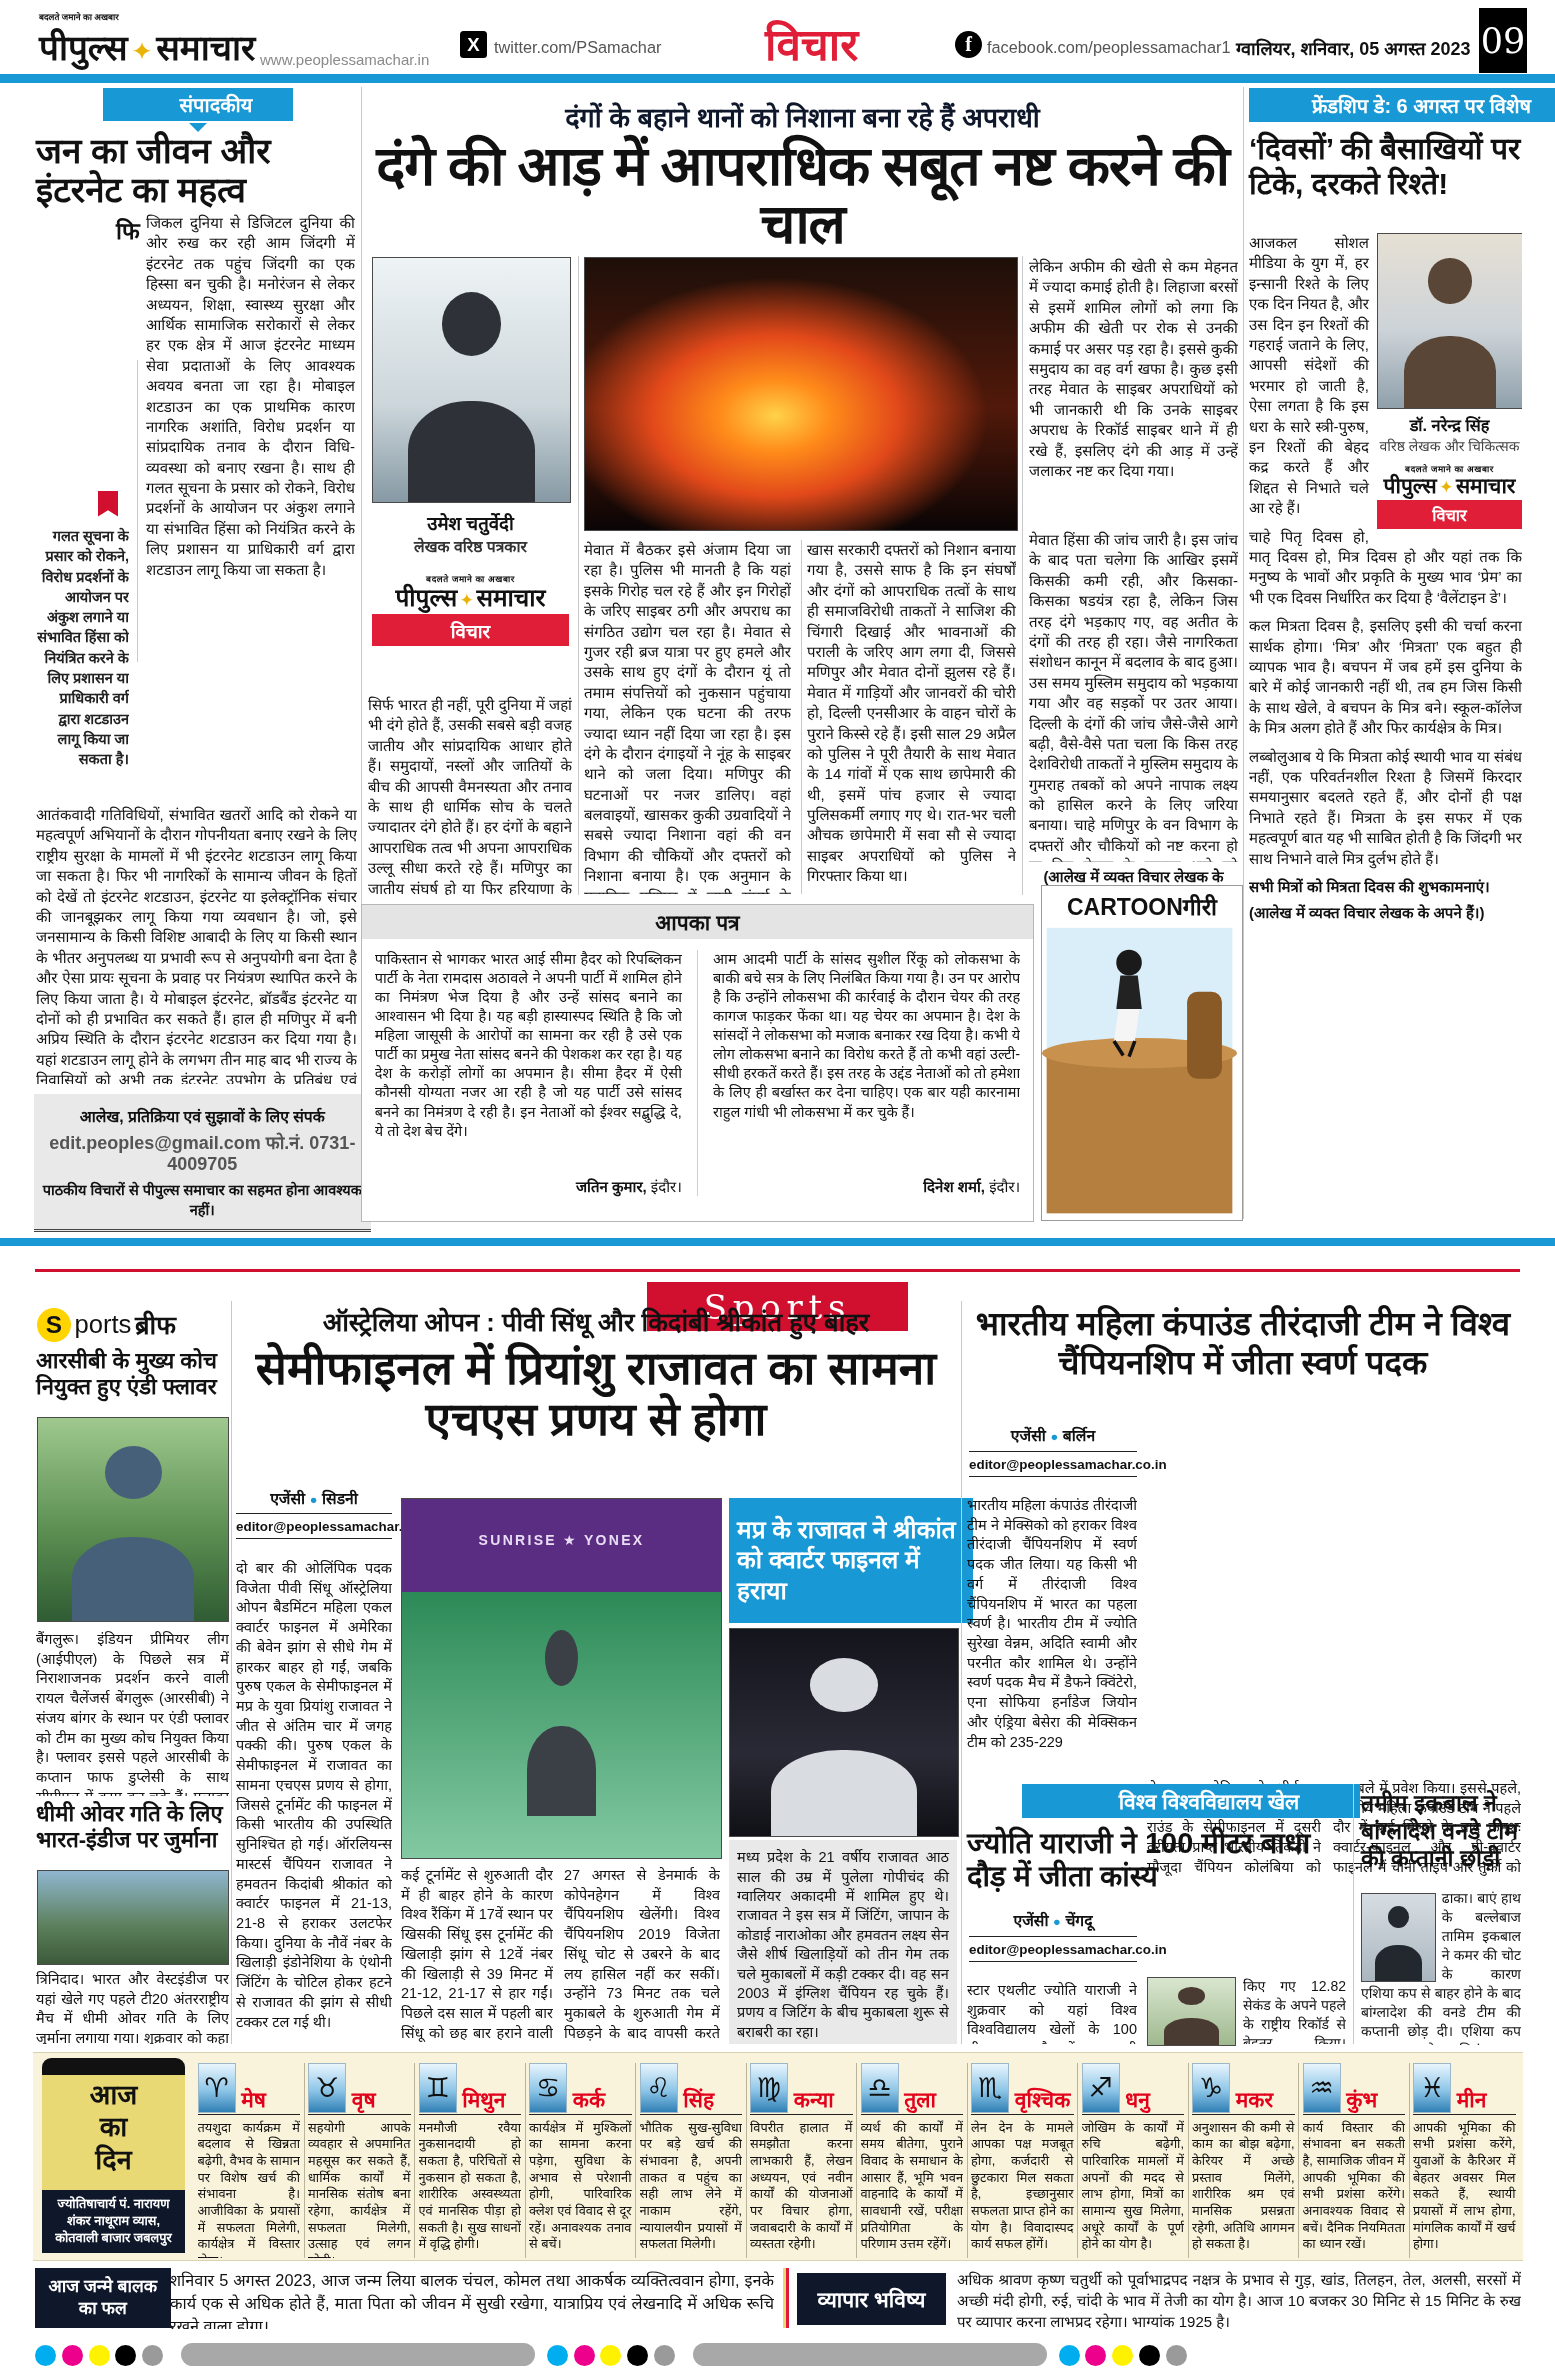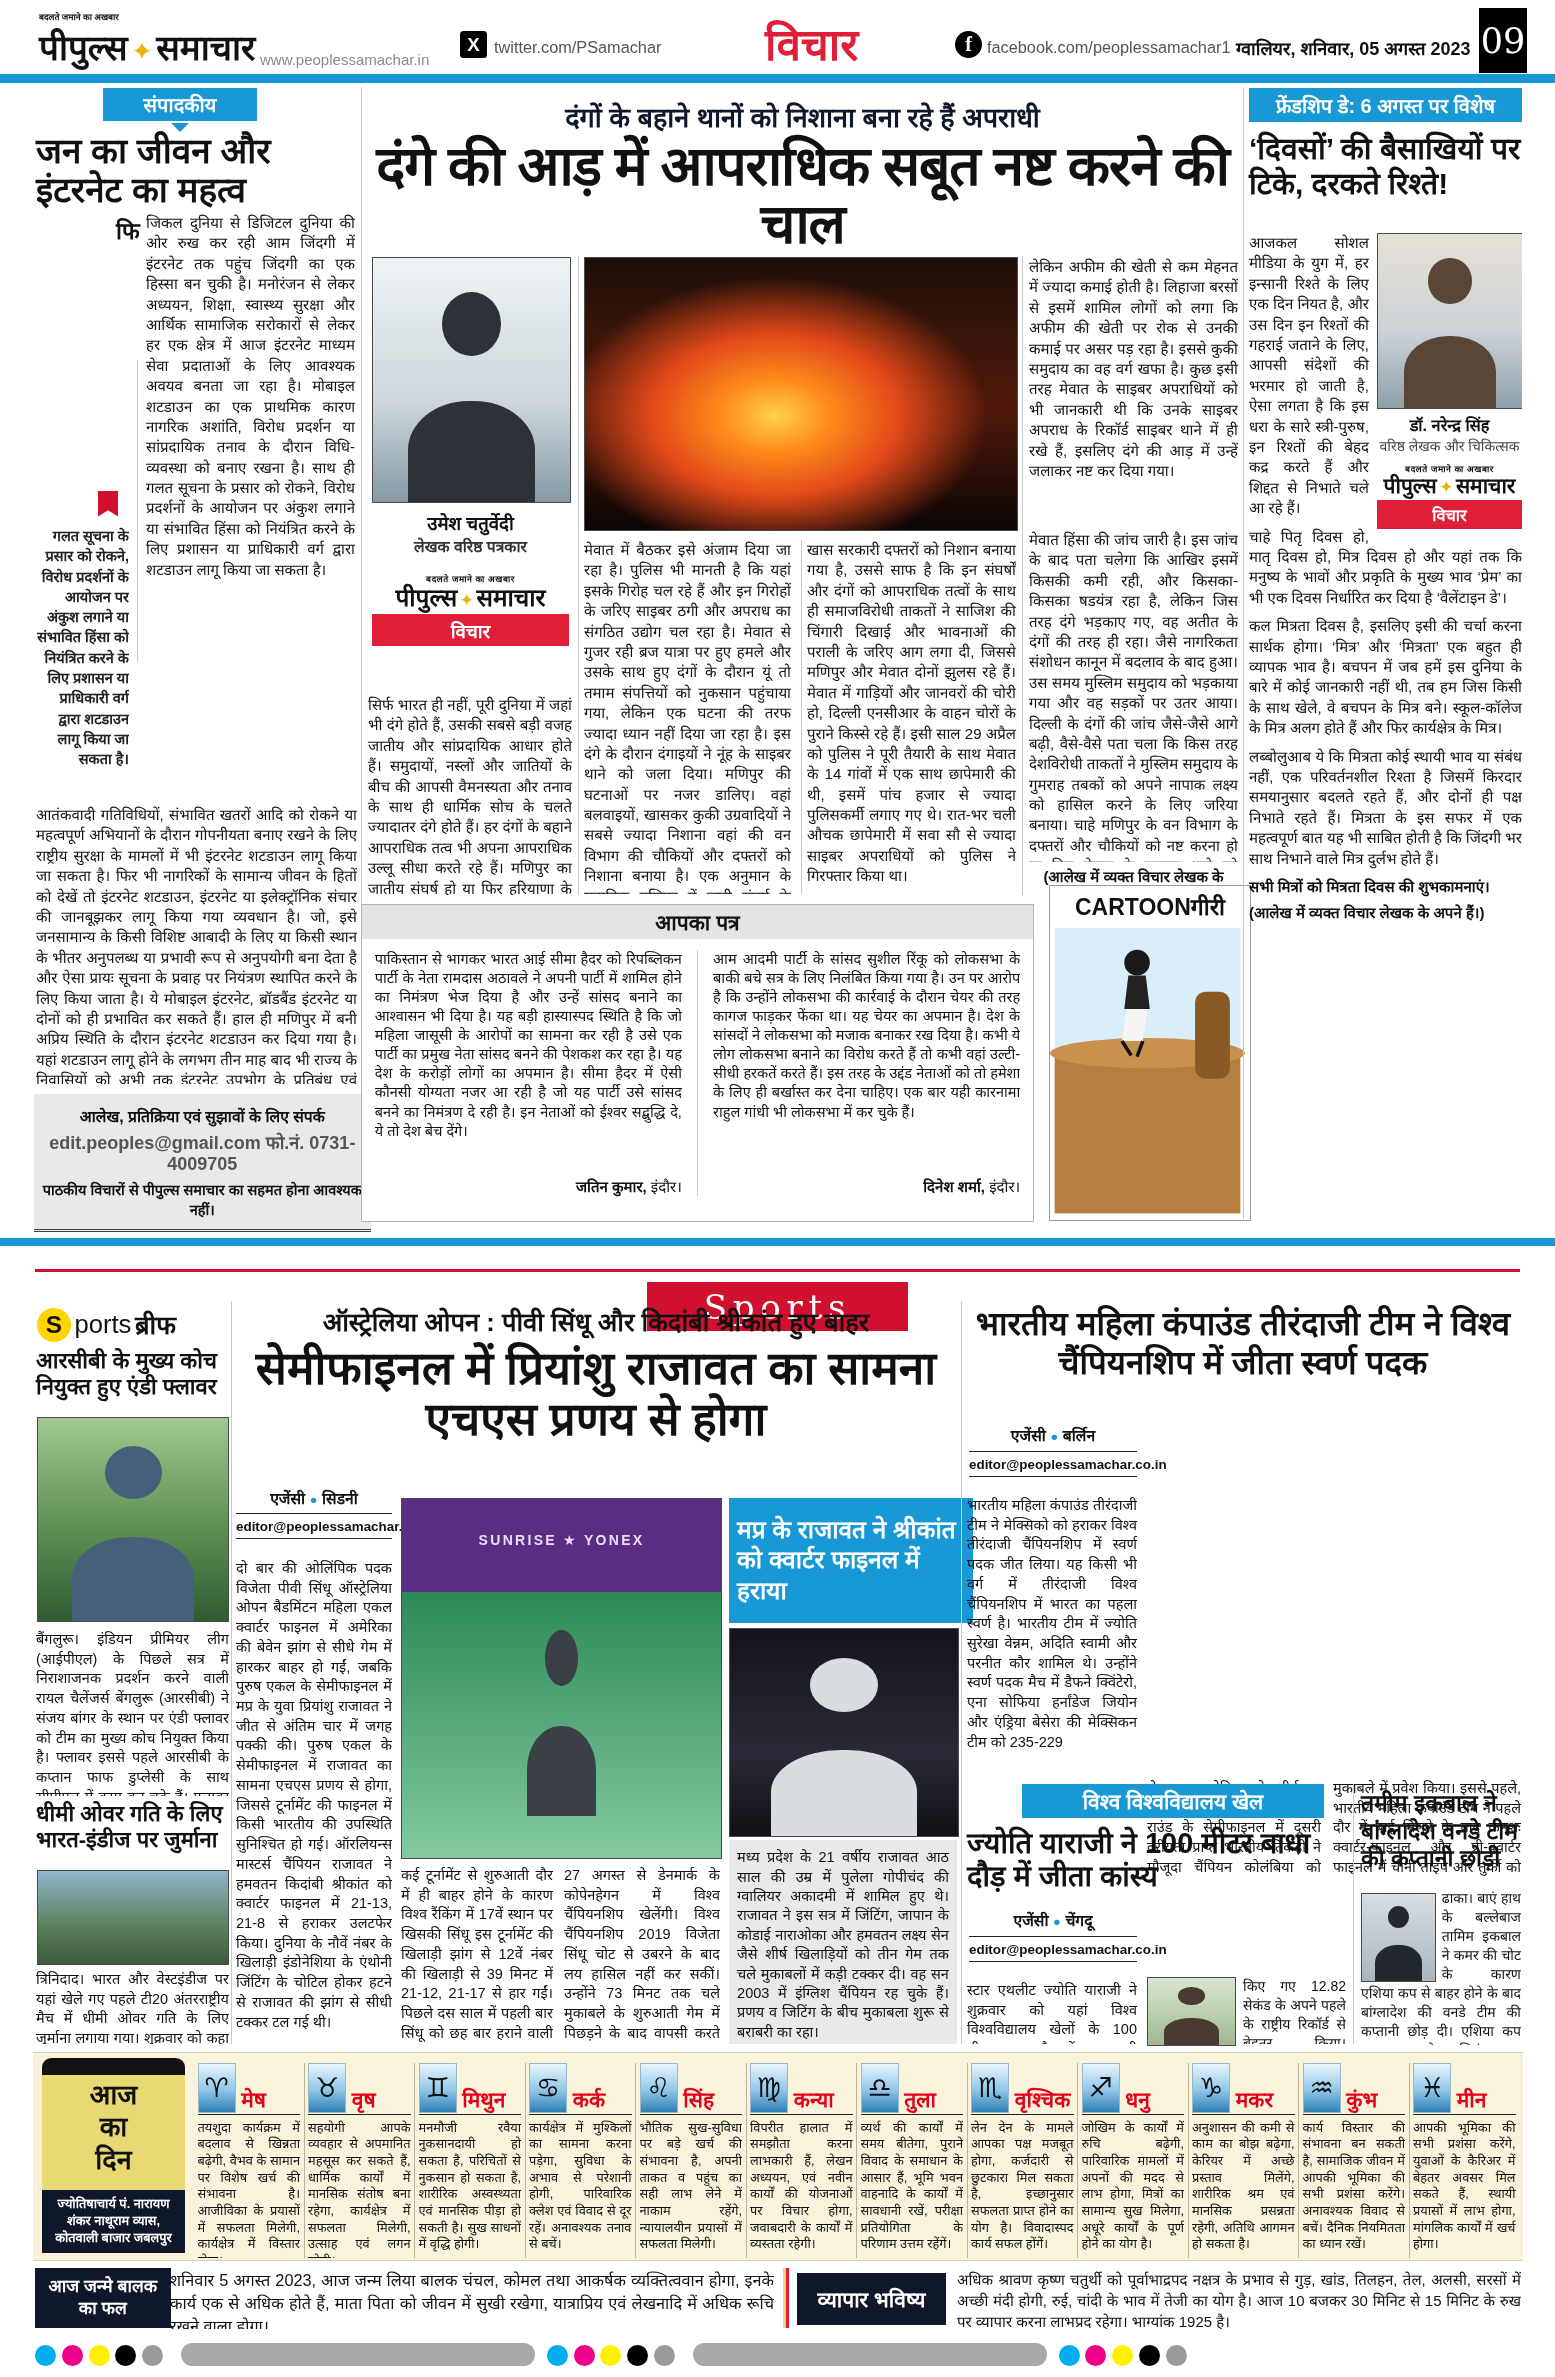--- a/index.html
+++ b/index.html
@@ -6,21 +6,21 @@
   .page{position:relative;width:1555px;height:2377px;background:#ffffff;overflow:hidden;
         font-family:"Liberation Sans","DejaVu Sans",sans-serif;color:#111;}
   .abs{position:absolute;}
   .clip{overflow:hidden;}
   .just{text-align:justify;}
   .ctr{text-align:center;}
   .b{font-weight:bold;}
   .bodytext{font-size:15px;line-height:1.36;text-align:justify;}
   .small{font-size:14px;line-height:1.3;}
   .vrule{position:absolute;width:1.2px;background:#c9c9c9;}
-  .tag-blue{background:#1898d4;color:#fff;font-weight:bold;display:flex;align-items:center;justify-content:center;}
+  .tag-blue{background:#1898d4;color:#fff;font-weight:bold;display:flex;align-items:center;justify-content:center;padding-left:36px;}
   .tag-blue.tail::after{content:"";position:absolute;left:50%;bottom:-10.5px;margin-left:-9.3px;
       border:9.3px solid transparent;border-top-color:#1898d4;border-bottom:none;}
   .photo{position:absolute;border:0.6px solid #4a4a4a;overflow:hidden;}
   .sil::before{content:"";position:absolute;width:30%;height:26%;top:14%;left:35%;border-radius:50%;background:var(--sk,#3b3f46);}
   .sil::after{content:"";position:absolute;width:64%;height:42%;bottom:-1.2px;left:18%;border-radius:48% 48% 0 0;background:var(--sk,#3b3f46);}
   .brand{ text-align:center;}
   .brand .bt{font-size:8.7px;font-weight:bold;letter-spacing:0.6px;}
   .brand .bn{font-size:24.4px;font-weight:800;line-height:1.05;white-space:nowrap;}
   .brand .emb{color:#eab308;font-size:17.4px;padding:0 2.3px;}
   .brand .bs{background:#e01e37;color:#fff;font-weight:bold;font-size:18.6px;margin-top:3.5px;padding:3.5px 0;}
@@ -106,21 +106,21 @@
         <div style="text-align:right;font-size:15px;margin-top:5.8px;"><span class="b">जतिन कुमार,</span><span> इंदौर।</span></div>
       </div>
       <div style="width:1.2px;background:#cfcfcf;"></div>
       <div style="width:308px;">
         <div class="small clip just" style="height:221px;font-size:14.5px;line-height:1.32;">आम आदमी पार्टी के सांसद सुशील रिंकू को लोकसभा के बाकी बचे सत्र के लिए निलंबित किया गया है। उन पर आरोप है कि उन्होंने लोकसभा की कार्रवाई के दौरान चेयर की तरह कागज फाड़कर फेंका था। यह चेयर का अपमान है। देश के सांसदों ने लोकसभा को मजाक बनाकर रख दिया है। कभी ये लोग लोकसभा बनाने का विरोध करते हैं तो कभी वहां उल्टी-सीधी हरकतें करते हैं। इस तरह के उद्दंड नेताओं को तो हमेशा के लिए ही बर्खास्त कर देना चाहिए। एक बार यही कारनामा राहुल गांधी भी लोकसभा में कर चुके हैं।</div>
         <div style="text-align:right;font-size:15px;margin-top:5.8px;"><span class="b">दिनेश शर्मा,</span><span> इंदौर।</span></div>
       </div>
     </div>
   </div>
 
-  <div class="abs" style="left:1041px;top:885px;width:200px;height:334px;border:1.2px solid #9a9a9a;background:#fff;margin-left:8px;">
+  <div class="abs" style="left:1041px;top:885px;width:200px;height:334px;border:1.2px solid #9a9a9a;background:#fff;">
     <div class="ctr" style="font-size:23px;font-weight:800;padding-top:3.5px;"><span>CARTOON</span><span>गीरी</span></div>
     <svg width="195" height="296" viewBox="0 0 336 510">
       <rect x="8" y="10" width="320" height="210" fill="#d9eef8"></rect>
       <rect x="8" y="220" width="320" height="282" fill="#b5803f"></rect>
       <ellipse cx="168" cy="226" rx="168" ry="26" fill="#c8924e"></ellipse>
       <rect x="250" y="120" width="60" height="150" rx="18" fill="#8a5a26"></rect>
       <circle cx="150" cy="70" r="22" fill="#1a1a1a"></circle>
       <path d="M135 92 L165 92 L172 150 L128 150 Z" fill="#222"></path>
       <path d="M132 150 L168 150 L160 205 L124 205 Z" fill="#f5f5f5"></path>
       <path d="M124 205 L140 230 M160 205 L150 232" stroke="#111" stroke-width="6"></path>

